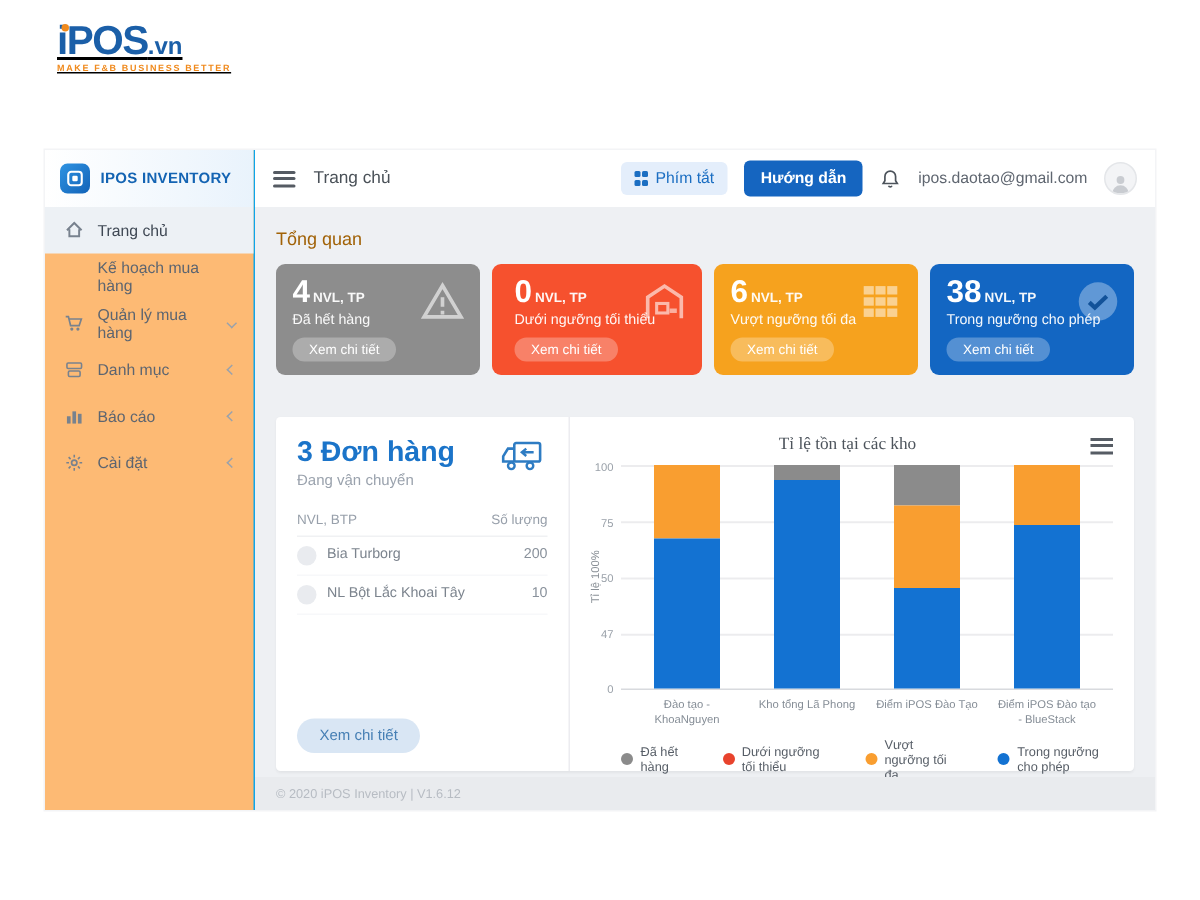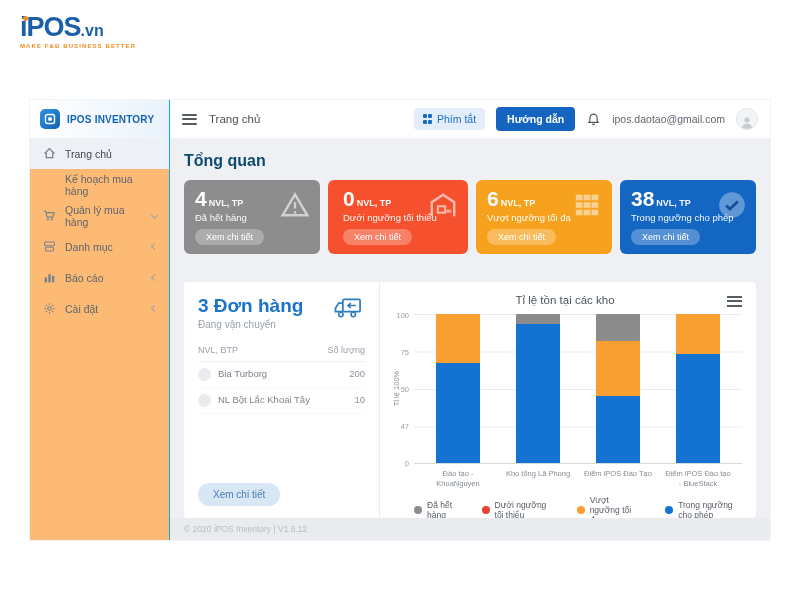--- a/index.html
+++ b/index.html
@@ -1,19 +1,19 @@
 <!DOCTYPE html>
 <html><head>
 <meta charset="utf-8">
 <style>
   * { margin:0; padding:0; box-sizing:border-box; }
   html,body { width:800px; height:600px; background:#fff; font-family:"Liberation Sans", sans-serif; overflow:hidden; }
 
   
-  .logo { position:absolute; left:20px; top:14px; }
+  .logo { position:absolute; left:38px; top:14px;text-decoration:underline; }
   .logo-text { font-size:27px; font-weight:bold; color:#1b5fa8; letter-spacing:-1px; position:relative; line-height:1; }
   .logo-text .dot-cover { position:absolute; left:2.5px; top:1.5px; width:5px; height:5px; border-radius:50%; background:#f08a1d; }
   .logo-text .tld { font-size:16px; letter-spacing:0; }
   .logo-tag { font-size:6px; color:#f08a1d; font-weight:bold; letter-spacing:1.1px; margin-top:2px; }
 
   
   .app { position:absolute; left:30px; top:100px; width:740px; height:440px; display:flex; font-size:11px; color:#4a5158; box-shadow:0 0 0 1px #f3f4f6; }
 
   
   .sidebar { width:140px; background:#fdba74; border-right:1px solid #0ea5e9; display:flex; flex-direction:column; flex-shrink:0; }
@@ -38,21 +38,21 @@
   .btn-light { background:#e4eefb; color:#1b6ec2; border-radius:4px; padding:5px 9px; font-size:10.5px; display:flex; gap:5px; align-items:center; cursor:pointer; }
   .kgrid { display:grid; grid-template-columns:4px 4px; grid-gap:1.5px; }
   .kgrid span { width:4px; height:4px; background:#1b6ec2; border-radius:1px; }
   .btn-primary { background:#1565c0; color:#fff; border-radius:4px; padding:6px 11px; font-size:10.5px; font-weight:bold; cursor:pointer; }
   .bell { cursor:pointer; display:flex; }
   .email { color:#5f6670; font-size:10.5px; }
   .avatar { width:22px; height:22px; border-radius:50%; background:#f3f4f6; border:1px solid #e4e6e9; display:flex; align-items:flex-end; justify-content:center; overflow:hidden; cursor:pointer; }
 
   
   .content { flex:1; background:#eef0f3; padding:12px 14px 0 14px; overflow:hidden; }
-  .section-title { font-size:16px; color:#0c4a6e; margin:2px 0 10px;font-weight:bold; }
+  .section-title { font-size:12px; color:#a16207; margin:2px 0 10px; }
   .cards { display:flex; gap:8px; }
   .card { flex:1; height:74px; border-radius:6px; color:#fff; padding:10px 11px; position:relative; cursor:pointer; }
   .card-val { font-size:21px; font-weight:bold; line-height:.9; display:inline; }
   .card-unit { font-size:9px; font-weight:bold; opacity:.95; margin-left:2px; }
   .card-label { font-size:9.5px; margin-top:3px; opacity:.95; white-space:nowrap; }
   .card-btn { display:inline-block; margin-top:6px; background:rgba(255,255,255,.28); border-radius:10px; padding:3px 11px; font-size:9px; color:#fff; cursor:pointer; }
   .card-icon { position:absolute; top:11px; right:10px; opacity:.6; }
 
   
   .panel { margin-top:28px; background:#fff; border-radius:3px; height:236px; display:flex; box-shadow:0 1px 2px rgba(0,0,0,.05); }
@@ -61,21 +61,21 @@
   .orders-count { font-size:19px; color:#1b74c9; font-weight:bold; line-height:1.05; }
   .orders-sub { font-size:10px; color:#9aa2ad; margin-top:3px; }
   .tbl-head { display:flex; justify-content:space-between; font-size:9px; color:#98a0ab; margin-top:15px; padding-bottom:6px; border-bottom:1px solid #f0f1f3; }
   .row { display:flex; align-items:flex-start; gap:7px; padding:6px 0; font-size:9.5px; color:#7c848e; border-bottom:1px solid #f7f8fa; }
   .row-dot { width:13px; height:13px; border-radius:50%; background:#e9ebef; flex-shrink:0; }
   .row-qty { margin-left:auto; color:#8a929c; }
   .orders-btn { margin-top:auto; align-self:flex-start; background:#d9e6f4; color:#467fb4; font-size:10px; padding:6px 15px; border-radius:13px; cursor:pointer; }
 
   
   .chartsec { flex:1; padding:10px 14px 8px 8px; display:flex; flex-direction:column; min-width:0; }
-  .chart-head { position:relative; text-align:center; font-size:11.5px; color:#4d545c; padding:2px 0 8px; flex-shrink:0; }
+  .chart-head { position:relative; text-align:center; font-size:11.5px; color:#4d545c; padding:2px 0 8px; flex-shrink:0;font-family:Liberation Serif, serif; }
   .chart-menu { position:absolute; right:0; top:1px; width:15px; cursor:pointer; }
   .chart-menu div { height:2px; background:#565c64; margin:2.5px 0; }
   .chart-body { flex:1; display:flex; }
   .yaxis { width:26px; position:relative; flex-shrink:0; }
   .yticks { position:absolute; right:5px; top:-3px; height:157px; display:flex; flex-direction:column; justify-content:space-between; align-items:flex-end; font-size:7.5px; color:#9ba2aa; }
   .ylabel { position:absolute; left:-9px; top:70px; transform:rotate(-90deg); transform-origin:center; font-size:7.5px; color:#8a9097; white-space:nowrap; }
   .plot-wrap { flex:1; display:flex; flex-direction:column; min-width:0; }
   .plot { height:150px; border-bottom:1px solid #d8dade; background-image:linear-gradient(to bottom,#ececee 1px,transparent 1px); background-size:100% 37.5px; display:flex; justify-content:space-around; align-items:flex-end; padding:0 4px; }
   .bar { width:44px; height:100%; display:flex; flex-direction:column-reverse; cursor:pointer; }
   .seg { width:100%; }

